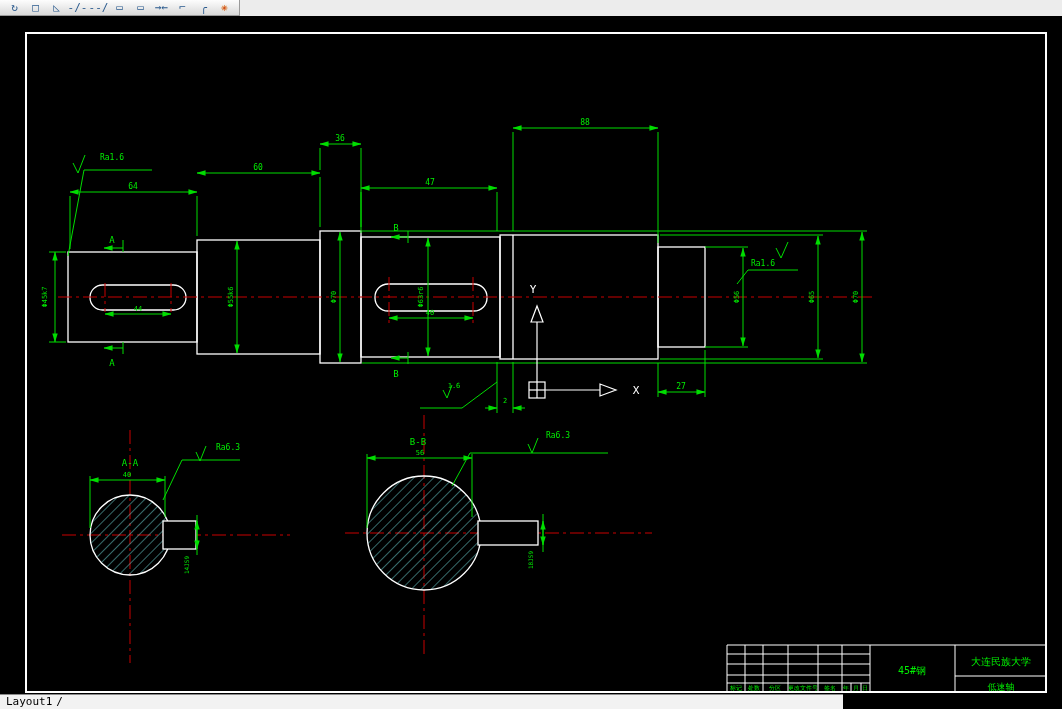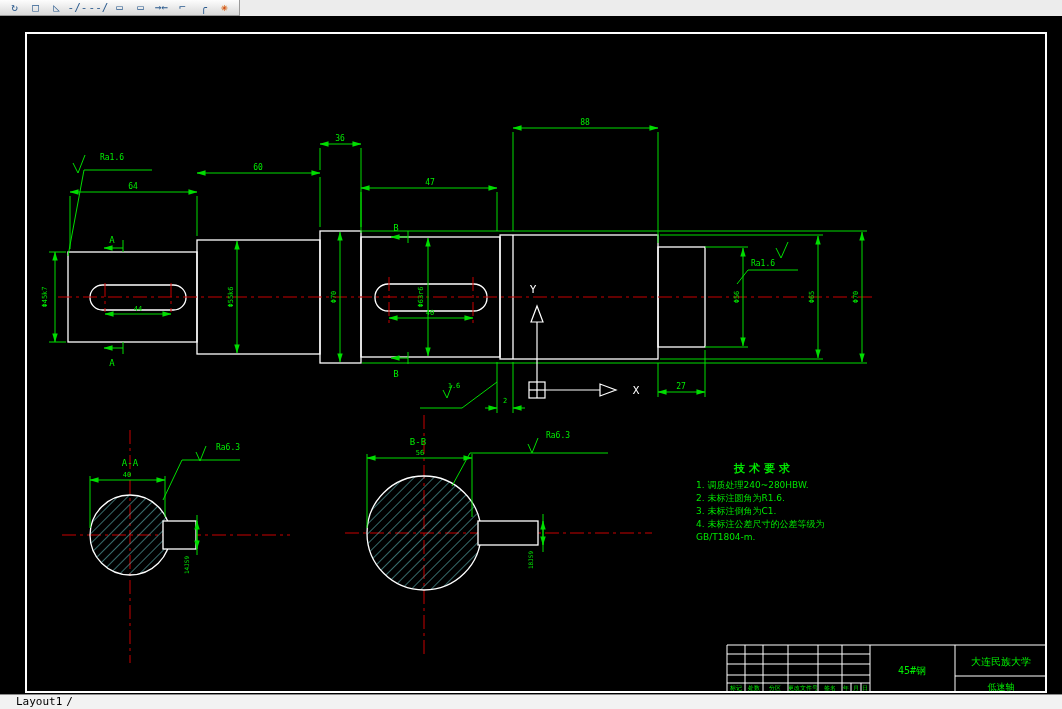--- a/index.html
+++ b/index.html
@@ -15,23 +15,23 @@
     font-size:11px;color:#2a5a8e;cursor:pointer;font-family:"DejaVu Sans Mono",monospace;}
   .tb-icon.colored{color:#cc3311;text-shadow:0 0 1px #e8a000;}
   
   .canvas{position:absolute;left:0;top:16px;width:1062px;height:678px;background:#000;}
   svg text{font-family:"DejaVu Sans Mono","DejaVu Sans",monospace;}
   
   .techreq{position:absolute;left:696px;top:446px;width:190px;color:#00e600;
     font-size:9px;line-height:13px;font-family:"DejaVu Sans","Liberation Sans",sans-serif;}
   .tr-title{font-size:11px;letter-spacing:4px;margin-left:38px;margin-bottom:4px;font-weight:bold;}
   
-  .statusbar{position:absolute;left:0;bottom:0;width:1062px;height:15px;background:#f2f2f2;
+  .statusbar{position:absolute;left:0;bottom:0;width:843px;height:15px;background:#f2f2f2;
     border-top:1px solid #8a8a8a;color:#000;font-size:11px;line-height:14px;
-    font-family:"DejaVu Sans Mono",monospace;padding-left:16px;box-sizing:border-box;}
+    font-family:"DejaVu Sans Mono",monospace;padding-left:6px;box-sizing:border-box;}
   .statusbar span{margin-right:4px;}
 </style>
 </head>
 <body>
 
 <div class="screen">
 
   <div class="topstrip">
     <div class="toolbar">
         <span class="tb-icon">↻</span>
@@ -248,29 +248,19 @@
           <text x="754" y="690" font-size="6">处数</text>
           <text x="775" y="690" font-size="6">分区</text>
           <text x="803" y="690" font-size="6">更改文件号</text>
           <text x="830" y="690" font-size="6">签名</text>
           <text x="846" y="690" font-size="6">年</text>
           <text x="856" y="690" font-size="6">月</text>
           <text x="865" y="690" font-size="6">日</text>
         </g>
     </svg>
 
-    <div class="techreq">
-      <div class="tr-title">技术要求</div>
-      <div>
-          <div class="tr-line">1. 调质处理240~280HBW.</div>
-          <div class="tr-line">2. 未标注圆角为R1.6.</div>
-          <div class="tr-line">3. 未标注倒角为C1.</div>
-          <div class="tr-line">4. 未标注公差尺寸的公差等级为</div>
-          <div class="tr-line">GB/T1804-m.</div>
-        </div>
-    </div>
   </div>
 
   <div class="statusbar">
     <span>Layout1</span><span>/</span>
   </div>
 
 </div>
 
 </body></html>

